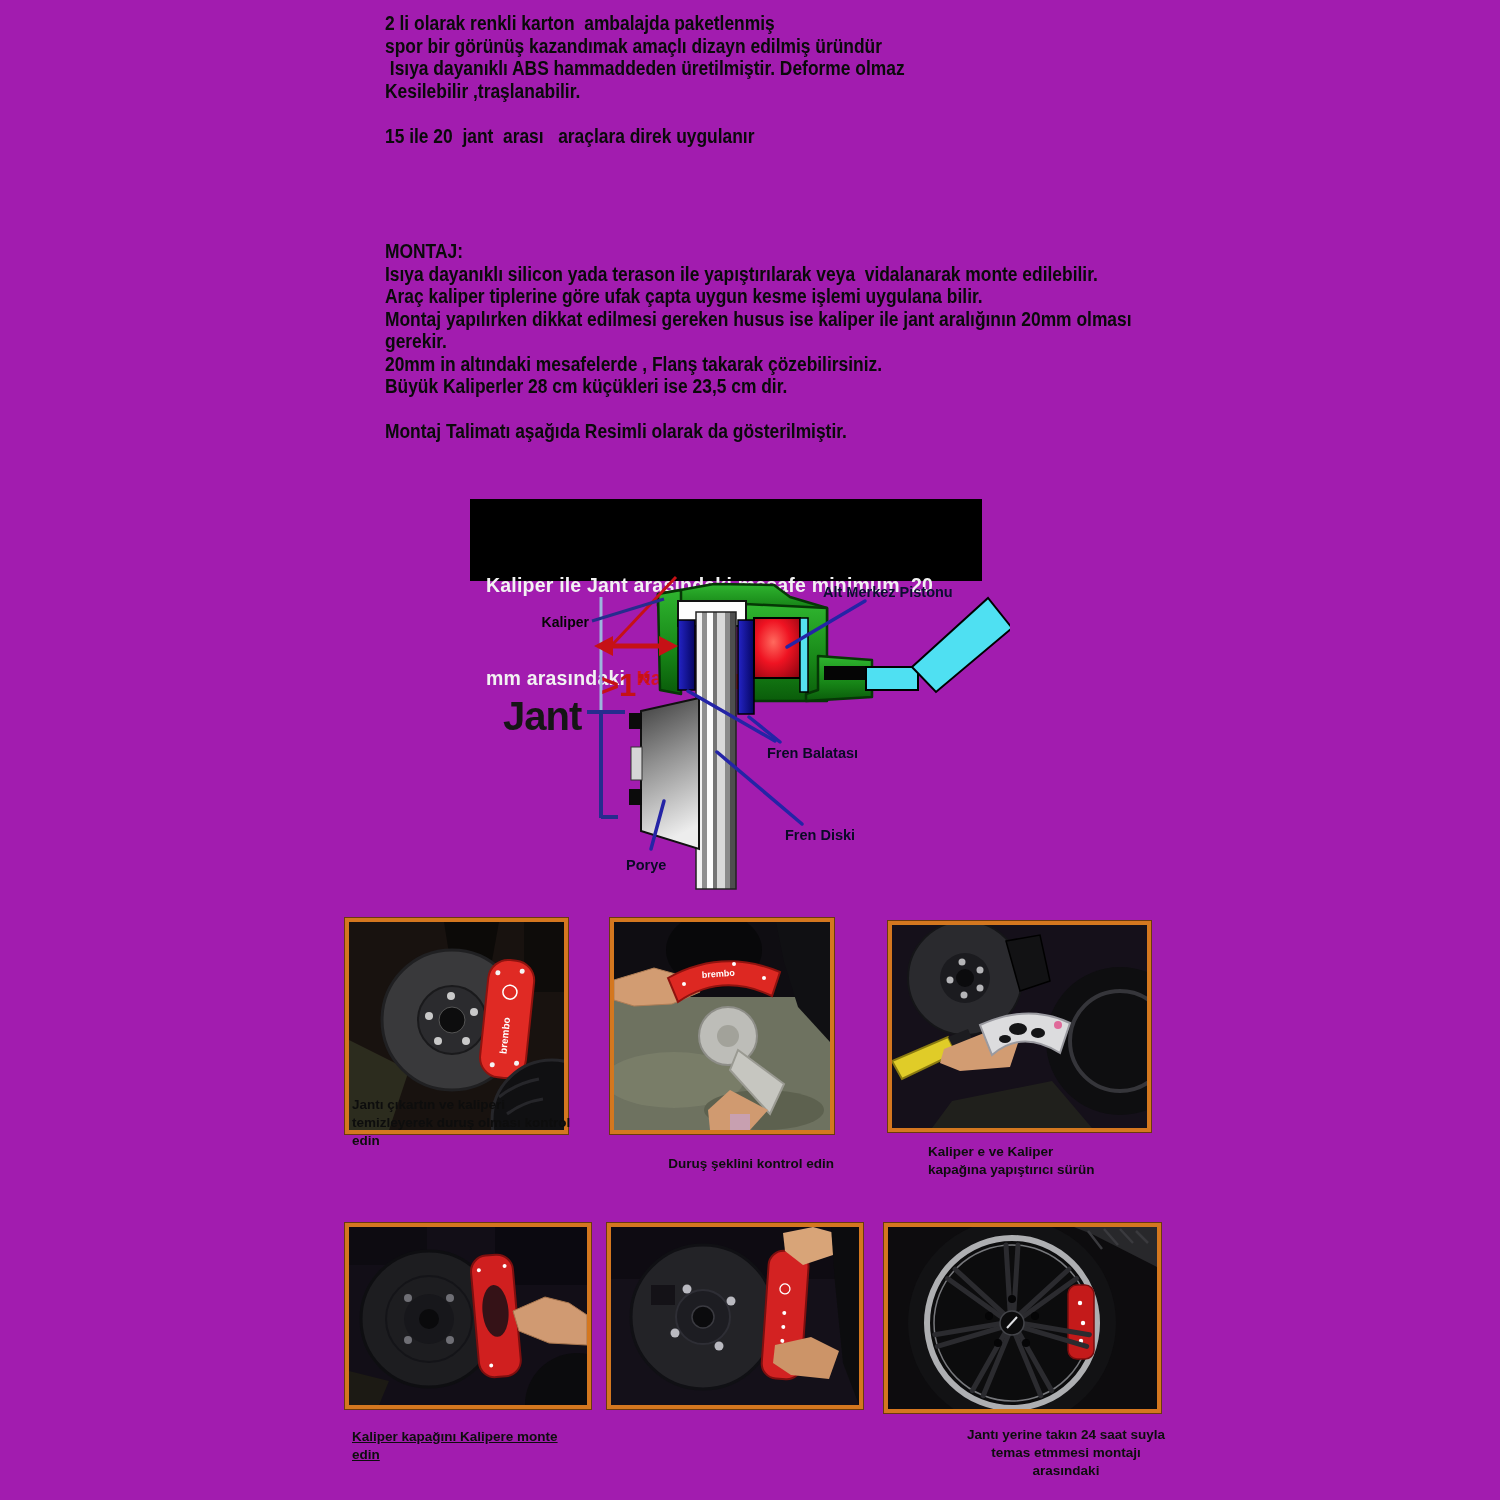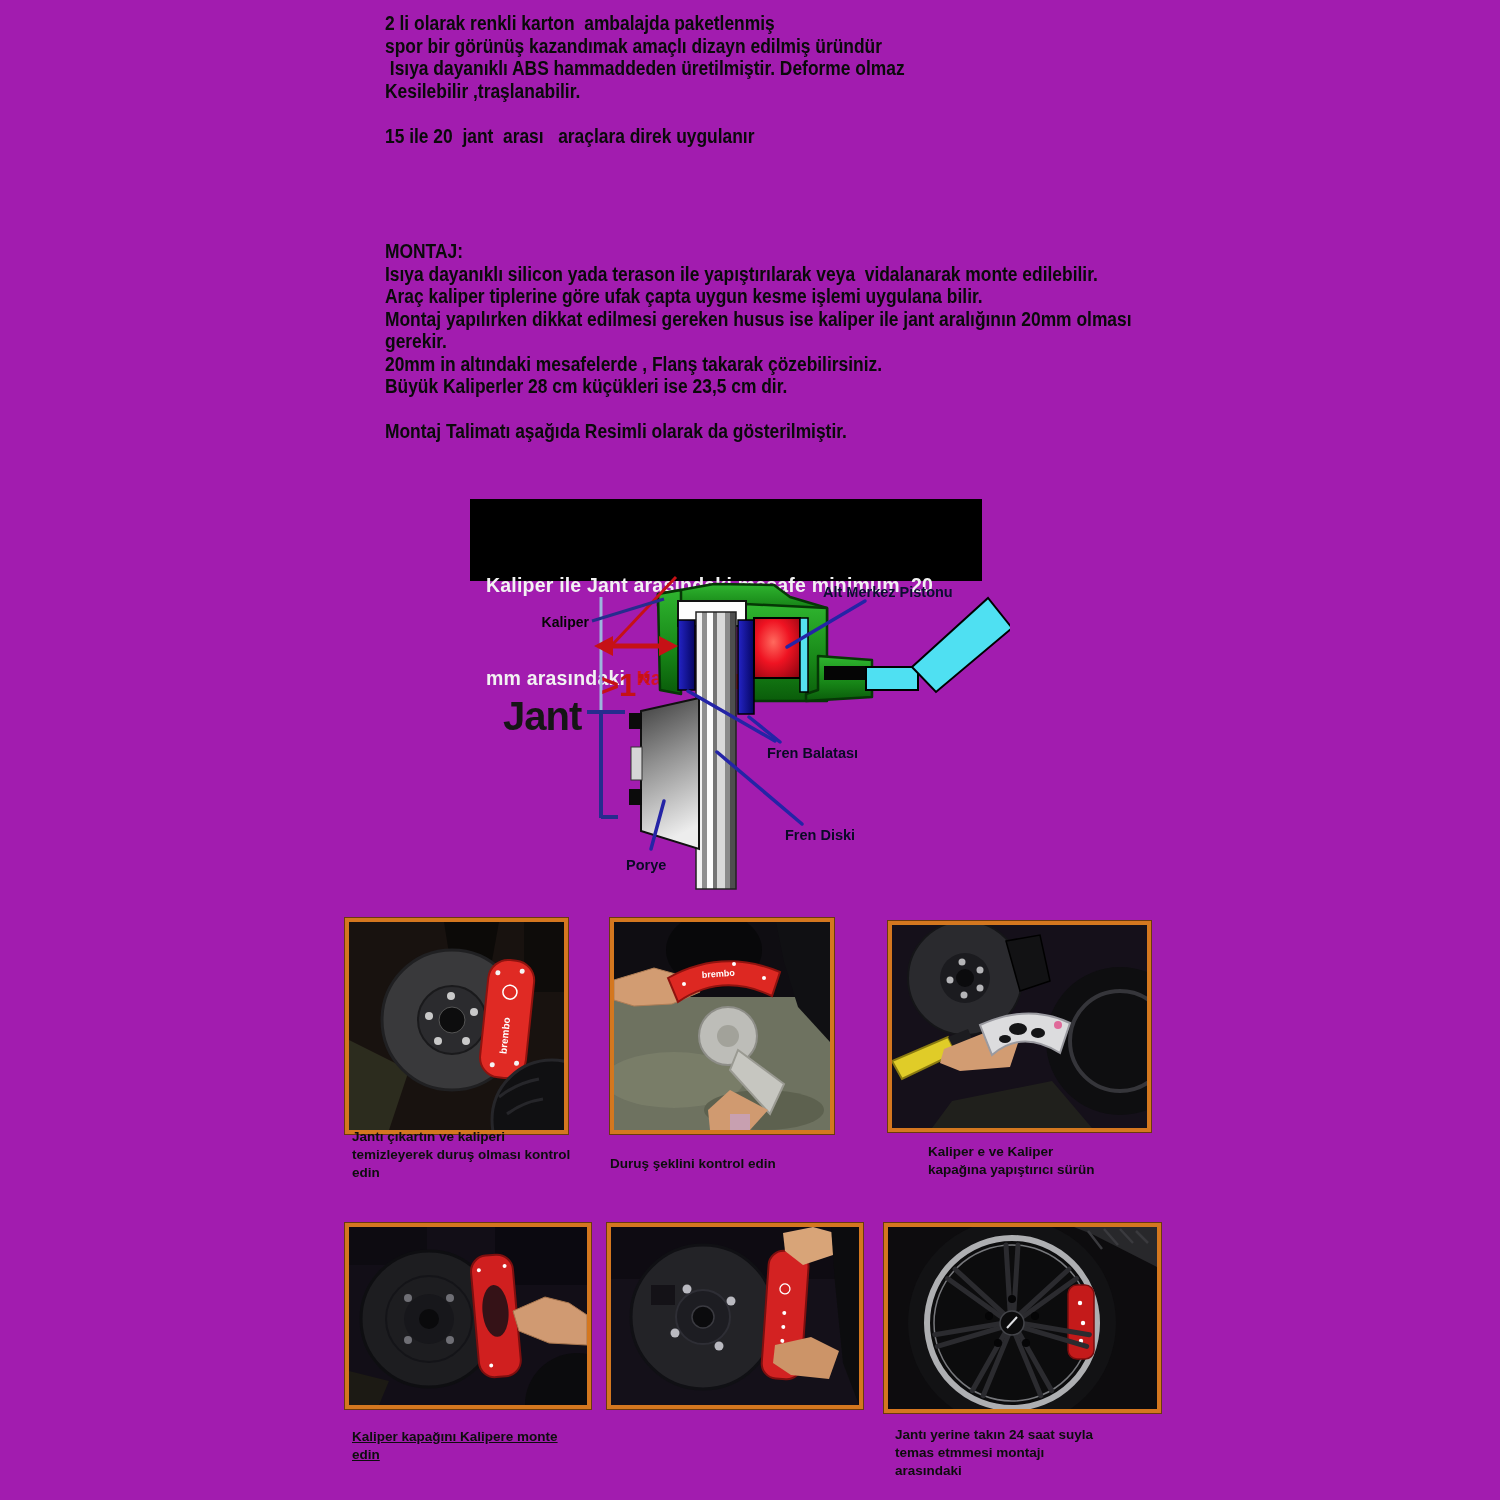--- a/index.html
+++ b/index.html
@@ -12,21 +12,21 @@
   .banner{position:absolute;left:470px;top:499px;width:512px;height:82px;background:#000;
         box-sizing:border-box;padding:9px 0 0 16px;font-weight:bold;font-size:19.5px;
         line-height:31px;white-space:pre;letter-spacing:.2px;}
   .banner .w{color:#f2f2f2;}
   .banner .r{color:#d41325;}
   .diagram-svg{position:absolute;left:440px;top:572px;}
   .photo{position:absolute;border:4px solid #d4771f;box-shadow:0 0 0 1px #6b3a0e;
         background:#141014;box-sizing:border-box;overflow:hidden;}
   .photo svg{display:block;width:100%;height:100%;}
   .caption{position:absolute;font-weight:bold;font-size:13.5px;line-height:18px;color:#0d0d0d;}
-  .caption.center{text-align:left;}
+  .caption.center{text-align:right;}
   .caption div{white-space:pre;}
 </style>
 </head>
 <body>
 
 <div class="page">
 
   <div class="textblock" style="left:385px;top:12px;">
     <div>2 li olarak renkli karton  ambalajda paketlenmiş</div>
     <div>spor bir görünüş kazandımak amaçlı dizayn edilmiş üründür</div>
@@ -215,21 +215,21 @@
         <path d="M88,100 Q136,78 178,98 L168,128 Q130,104 100,130 Z" fill="#dcdcde" stroke="#9a9aa0" stroke-width="2"></path>
         <ellipse cx="126" cy="104" rx="9" ry="6" fill="#141416"></ellipse>
         <ellipse cx="146" cy="108" rx="7" ry="5" fill="#141416"></ellipse>
         <ellipse cx="113" cy="114" rx="6" ry="4" fill="#141416"></ellipse>
         <circle cx="166" cy="100" r="4" fill="#e06a9a"></circle>
       </g>
       <polygon points="60,176 160,156 200,203 40,203" fill="#23241d" opacity=".8"></polygon>
     </svg>
   </div>
 
-  <div class="caption" style="left:352px;top:1096px;width:250px;margin-top:32px;">
+  <div class="caption" style="left:352px;top:1096px;width:250px;">
     <div>Jantı çıkartın ve kaliperi</div>
     <div>temizleyerek duruş olması kontrol</div>
     <div>edin</div>
   </div>
   <div class="caption center" style="left:610px;top:1155px;width:224px;">
     <div>Duruş şeklini kontrol edin</div>
   </div>
   <div class="caption" style="left:928px;top:1143px;width:230px;">
     <div>Kaliper e ve Kaliper</div>
     <div>kapağına yapıştırıcı sürün</div>
@@ -343,19 +343,19 @@
       </g>
       <circle cx="124" cy="96" r="12" fill="#0b0b0c" stroke="#44454a" stroke-width="1.5"></circle>
       <path d="M119,101 L129,90" stroke="#dfe0e3" stroke-width="2"></path>
     </svg>
   </div>
 
   <div class="caption" style="left:352px;top:1428px;width:250px;text-decoration:underline;">
     <div>Kaliper kapağını Kalipere monte</div>
     <div>edin</div>
   </div>
-  <div class="caption" style="left:895px;top:1426px;width:250px;">
+  <div class="caption" style="left:941px;top:1426px;width:250px;text-align:center;">
     <div>Jantı yerine takın 24 saat suyla</div>
     <div>temas etmmesi montajı</div>
     <div>arasındaki</div>
   </div>
 
 </div>
 
 </body></html>

